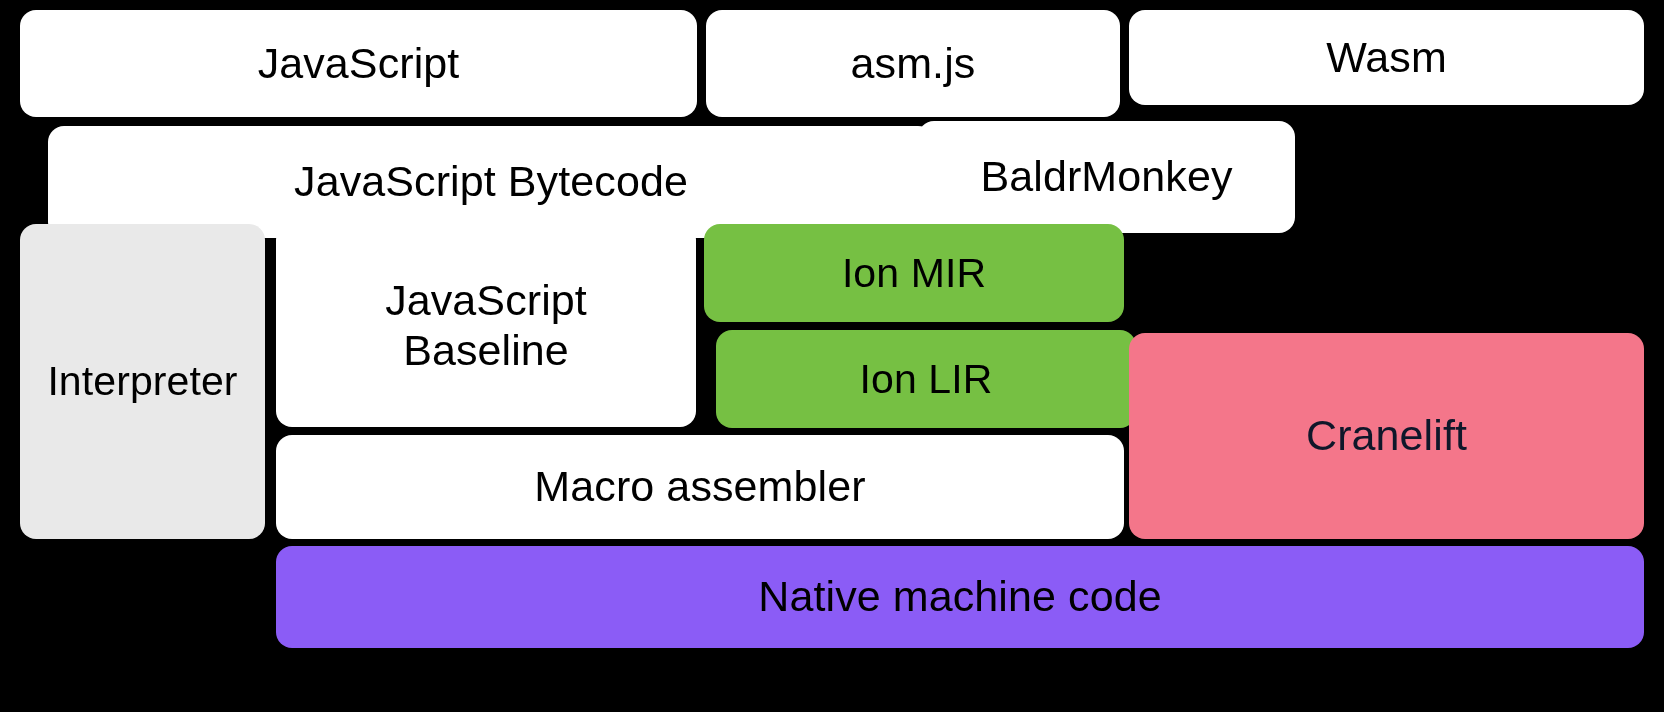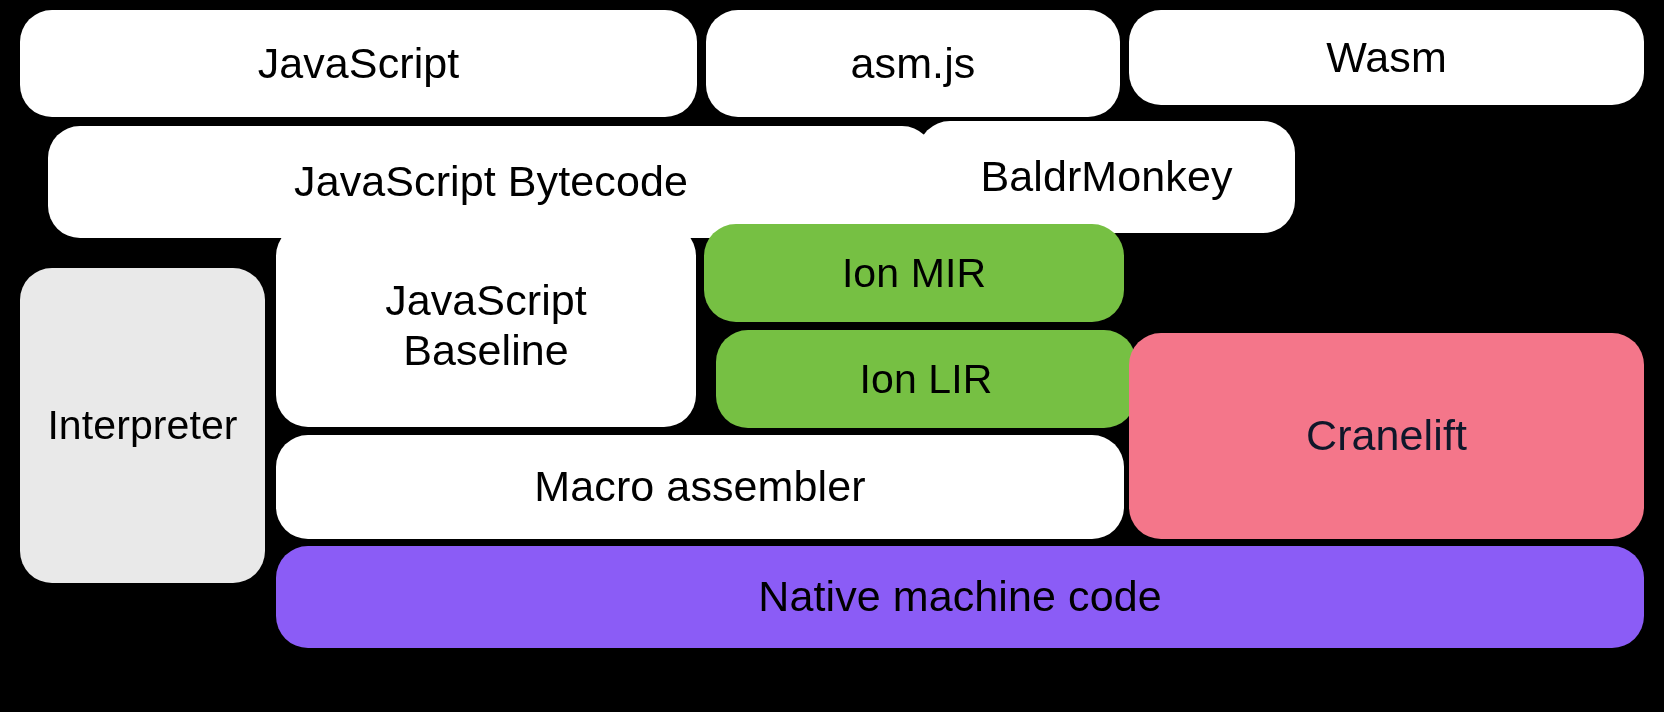--- a/index.html
+++ b/index.html
@@ -12,21 +12,21 @@
     position: relative;
     width: 1664px;
     height: 712px;
     background: #000000;
     overflow: hidden;
     font-family: "Liberation Sans", "DejaVu Sans", sans-serif;
   }
   .node {
     position: absolute;
     box-sizing: border-box;
-    border-radius: 32px;
+    border-radius: 16px;
     display: flex;
     align-items: center;
     justify-content: center;
     text-align: center;
     color: #000000;
     line-height: 1.14;
     font-weight: 400;
     letter-spacing: 0.1px;
     user-select: none;
   }
@@ -63,21 +63,21 @@
   </div>
 
   <div class="node c-white fs-lg" style="left: 20px; top: 126px; width: 886px; height: 112px; background: rgb(255, 255, 255); color: rgb(0, 0, 0); margin-left: 28px;">
     <span class="label">JavaScript Bytecode</span>
   </div>
 
   <div class="node c-white fs-lg" style="left: 918px; top: 121px; width: 377px; height: 112px; background: rgb(255, 255, 255); color: rgb(0, 0, 0);">
     <span class="label">BaldrMonkey</span>
   </div>
 
-  <div class="node c-gray fs-md" style="left: 20px; top: 224px; width: 245px; height: 315px; background: rgb(233, 233, 233); color: rgb(0, 0, 0); margin-top: 44px;">
+  <div class="node c-gray fs-md" style="left: 20px; top: 224px; width: 245px; height: 315px; background: rgb(233, 233, 233); color: rgb(0, 0, 0);">
     <span class="label">Interpreter</span>
   </div>
 
   <div class="node c-white fs-lg" style="left: 276px; top: 224px; width: 420px; height: 203px; background: rgb(255, 255, 255); color: rgb(0, 0, 0);">
     <span class="label">JavaScript
 Baseline</span>
   </div>
 
   <div class="node c-green fs-md" style="left: 704px; top: 224px; width: 420px; height: 98px; background: rgb(118, 192, 67); color: rgb(0, 0, 0);">
     <span class="label">Ion MIR</span>

